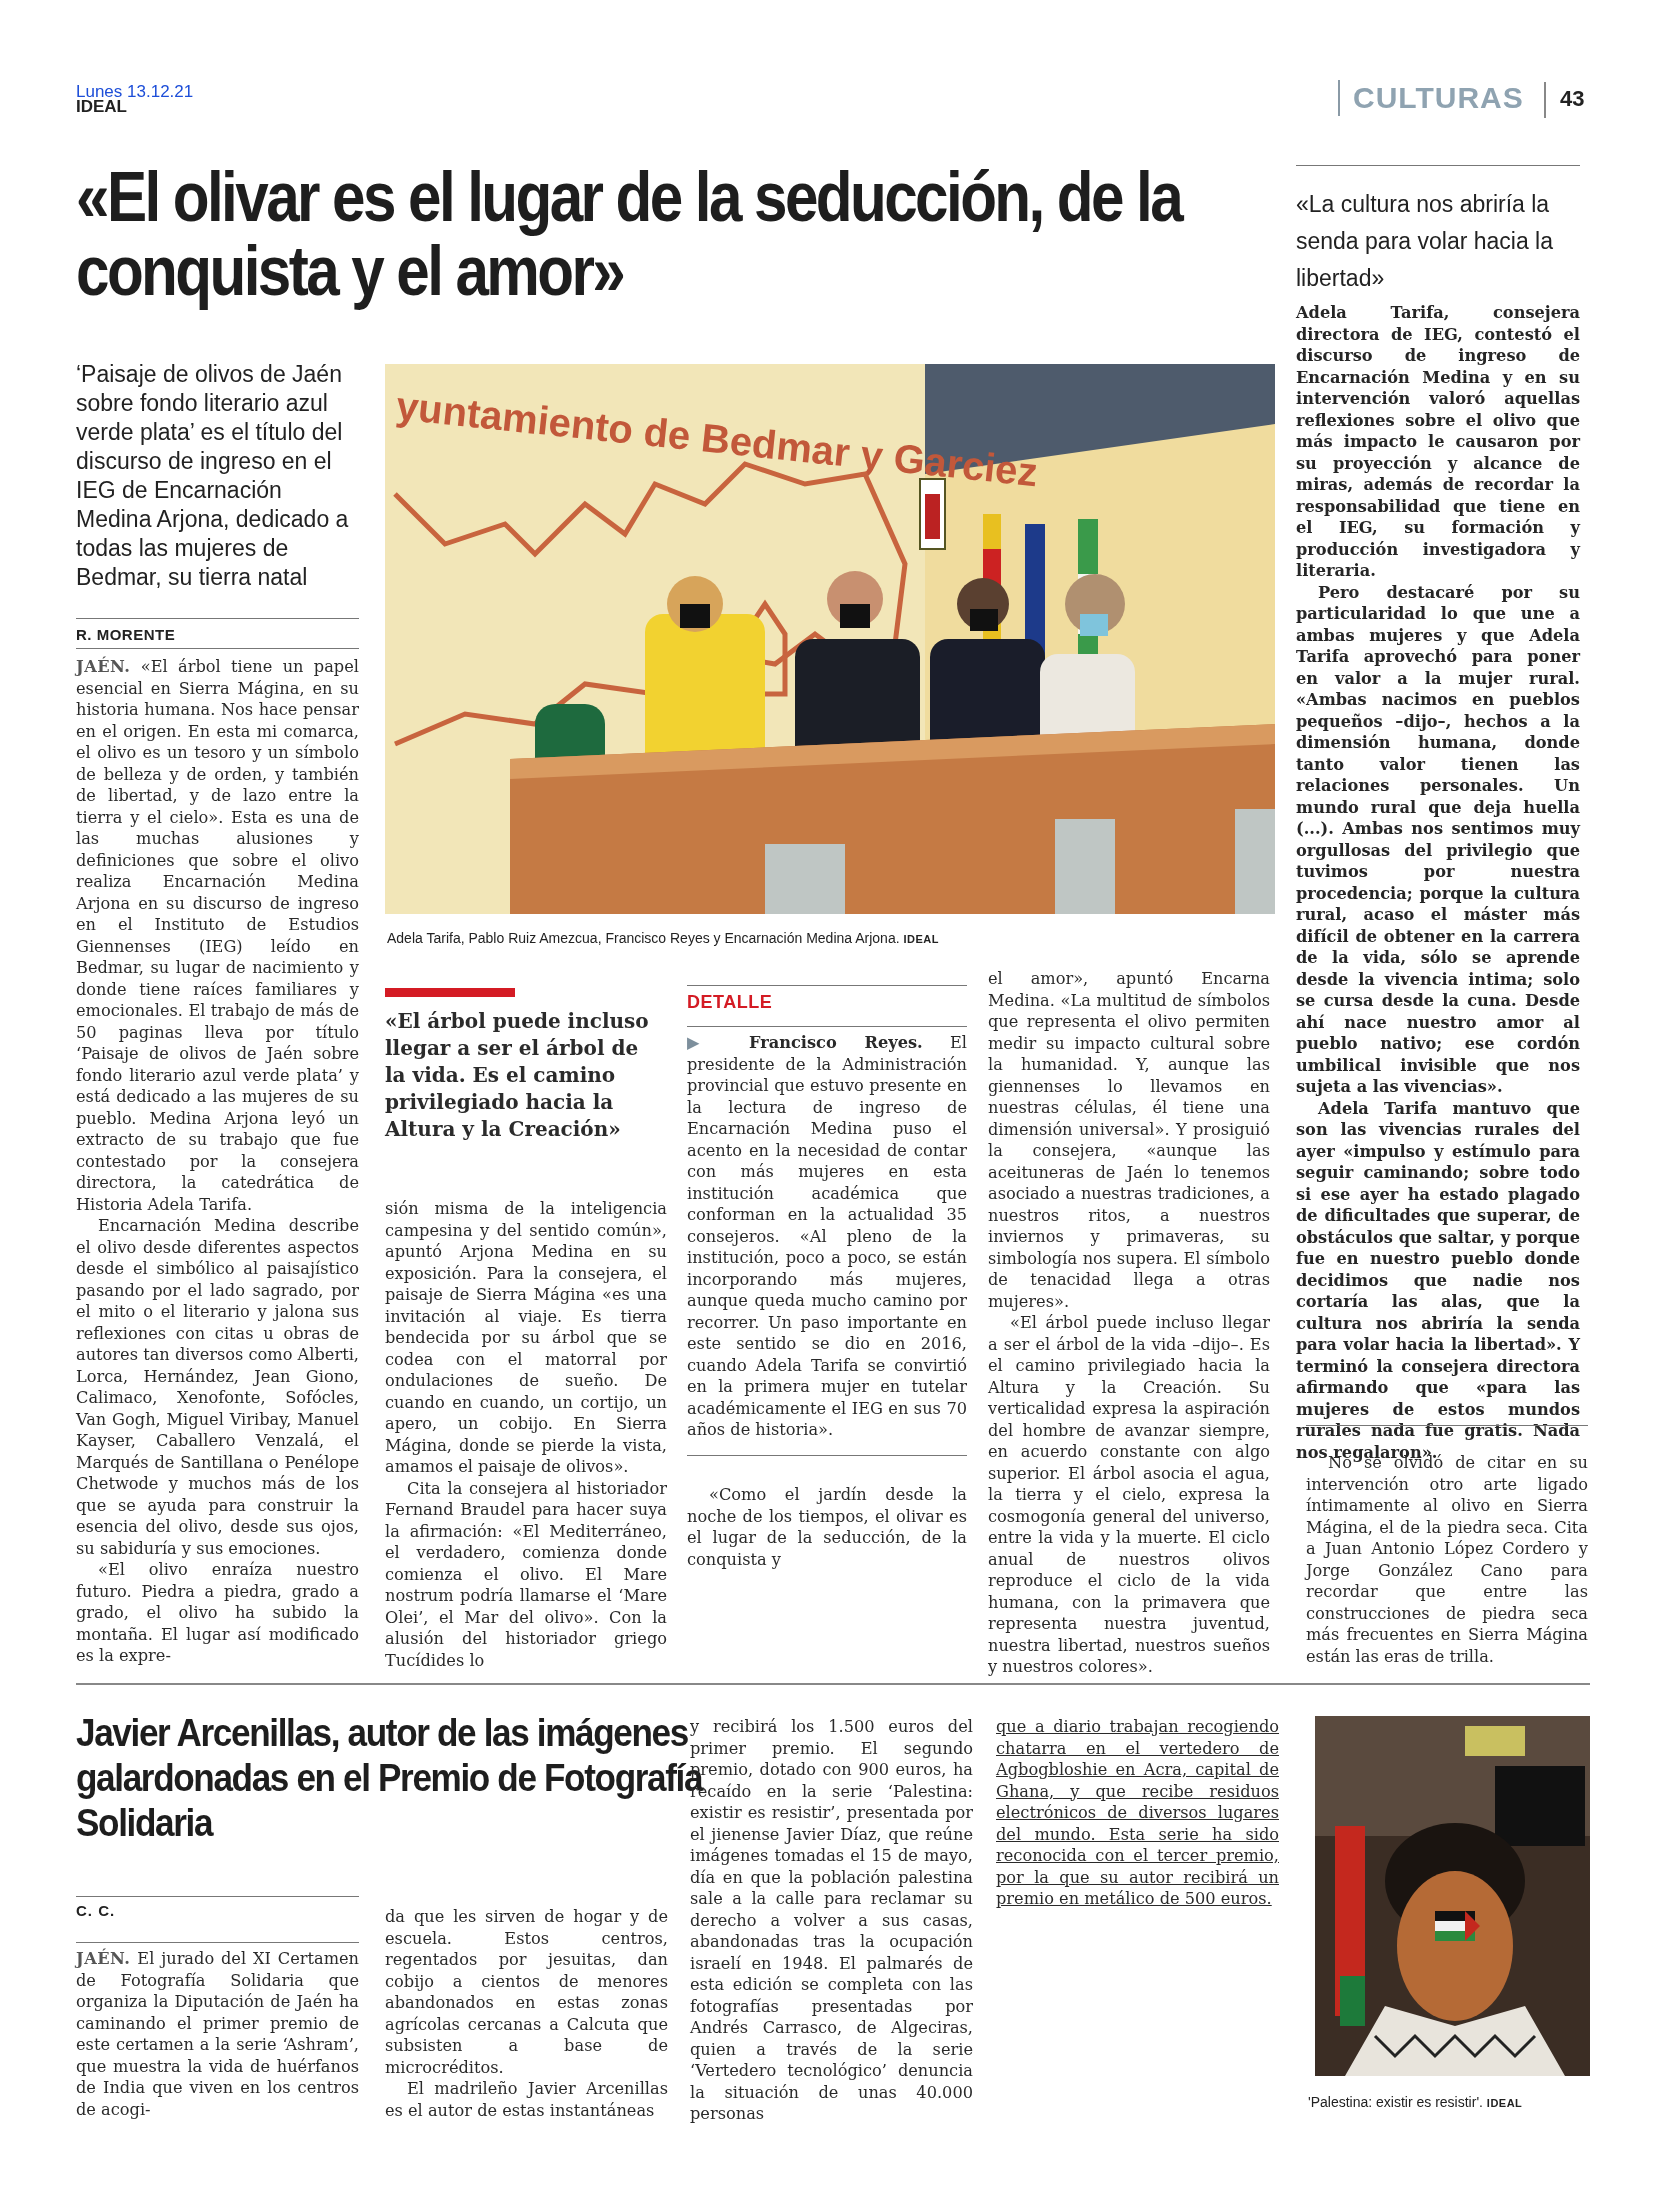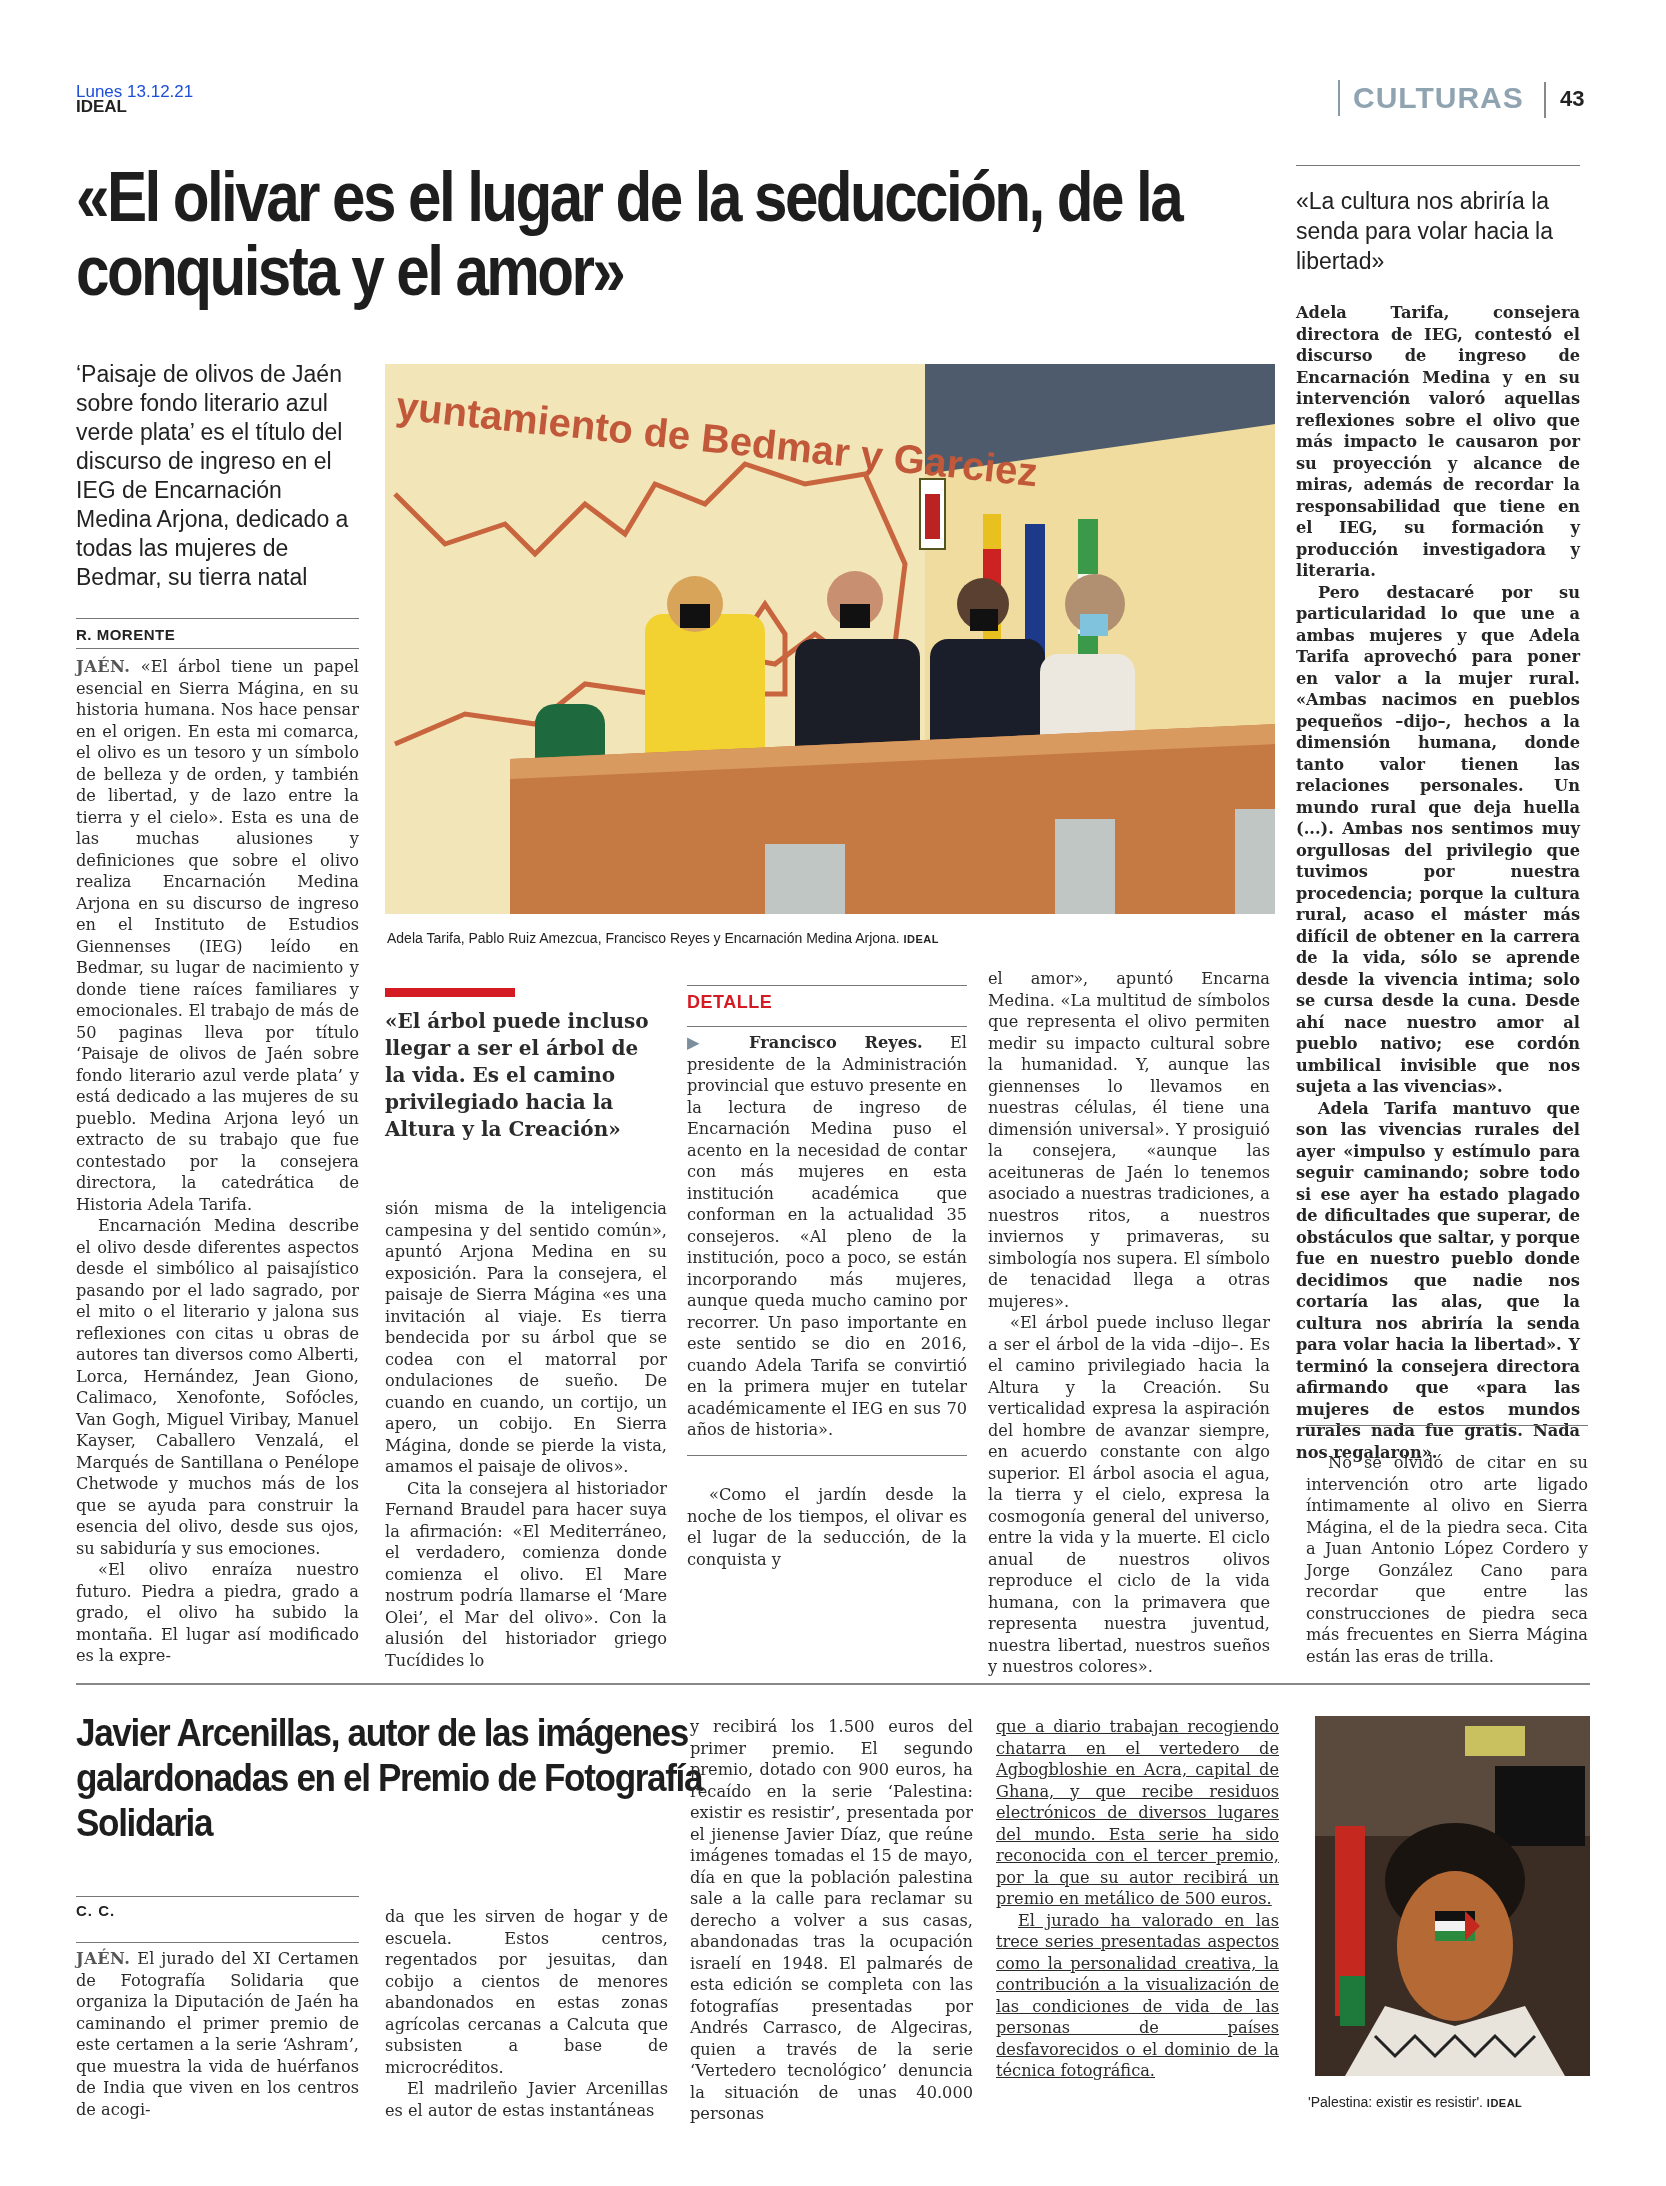--- a/index.html
+++ b/index.html
@@ -33,21 +33,21 @@
   .credit { font-weight:bold; font-size:11px; letter-spacing:0.5px; }
 
   
   #pq-bar { left:385px; top:988px; width:130px; height:9px; background:#d41b24; }
   #pullquote { left:385px; top:1008px; width:280px; font-size:20px; line-height:27px; font-weight:bold; color:#2b2b2b; }
 
   
   #det-label { left:687px; top:992px; font-size:18px; font-weight:bold; color:#d41b24; font-family:"Liberation Sans", sans-serif; letter-spacing:0.5px; }
 
   
-  #r-quote { left:1296px; top:186px; width:290px; font-size:23px; line-height:30px; color:#222; font-family:"Liberation Sans", sans-serif; }
+  #r-quote { left:1296px; top:186px; width:290px; font-size:23px; line-height:37px; color:#222; font-family:"Liberation Sans", sans-serif; }
   .bold-col { font-weight:bold; color:#262626; }
 
   
   #h2 { left:76px; top:1710px; width:620px; font-size:39px; line-height:45px; font-weight:bold; letter-spacing:-1.5px; color:#1e1e1e; font-family:"Liberation Sans", sans-serif; transform:scaleX(0.9); transform-origin:left top; width:700px; }
   #byline2 { left:76px; top:1902px; font-size:15px; font-weight:bold; letter-spacing:1px; font-family:"Liberation Sans", sans-serif; }
   #photo2 { left:1315px; top:1716px; width:275px; height:360px; overflow:hidden; background:#3a2c22; }
   #caption2 { left:1308px; top:2094px; font-size:14px; font-family:"Liberation Sans", sans-serif; }
 </style>
 </head>
 <body>
@@ -157,21 +157,20 @@
 </div>
 <div class="col" style="left:385px; top:1906px; width:283px;">
   <p class="noind">da que les sirven de hogar y de escuela. Estos centros, regentados por jesuitas, dan cobijo a cientos de menores abandonados en estas zonas agrícolas cercanas a Calcuta que subsisten a base de microcréditos.</p>
   <p>El madrileño Javier Arcenillas es el autor de estas instantáneas</p>
 </div>
 <div class="col" style="left:690px; top:1716px; width:283px;">
   <p class="noind">y recibirá los 1.500 euros del primer premio. El segundo premio, dotado con 900 euros, ha recaído en la serie ‘Palestina: existir es resistir’, presentada por el jienense Javier Díaz, que reúne imágenes tomadas el 15 de mayo, día en que la población palestina sale a la calle para reclamar su derecho a volver a sus casas, abandonadas tras la ocupación israelí en 1948. El palmarés de esta edición se completa con las fotografías presentadas por Andrés Carrasco, de Algeciras, quien a través de la serie ‘Vertedero tecnológico’ denuncia la situación de unas 40.000 personas</p>
 </div>
 <div class="col" style="left:996px; top:1716px; width:283px;text-decoration:underline;">
   <p class="noind">que a diario trabajan recogiendo chatarra en el vertedero de Agbogbloshie en Acra, capital de Ghana, y que recibe residuos electrónicos de diversos lugares del mundo. Esta serie ha sido reconocida con el tercer premio, por la que su autor recibirá un premio en metálico de 500 euros.</p>
-  <p>El jurado ha valorado en las trece series presentadas aspectos como la personalidad creativa, la contribución a la visualización de las condiciones de vida de las personas de países desfavorecidos o el dominio de la técnica fotográfica.</p>
 </div>
 
 <div class="abs" id="photo2">
   <svg width="275" height="360" viewBox="0 0 275 360">
     <rect width="275" height="360" fill="#3b2d24"></rect>
     <rect x="0" y="0" width="275" height="120" fill="#5a4a3e"></rect>
     <rect x="150" y="10" width="60" height="30" fill="#c9c060"></rect>
     <rect x="180" y="50" width="90" height="80" fill="#111"></rect>
     <rect x="20" y="110" width="30" height="190" fill="#c4281e"></rect>
     <rect x="25" y="260" width="25" height="50" fill="#1d7a3a"></rect>

